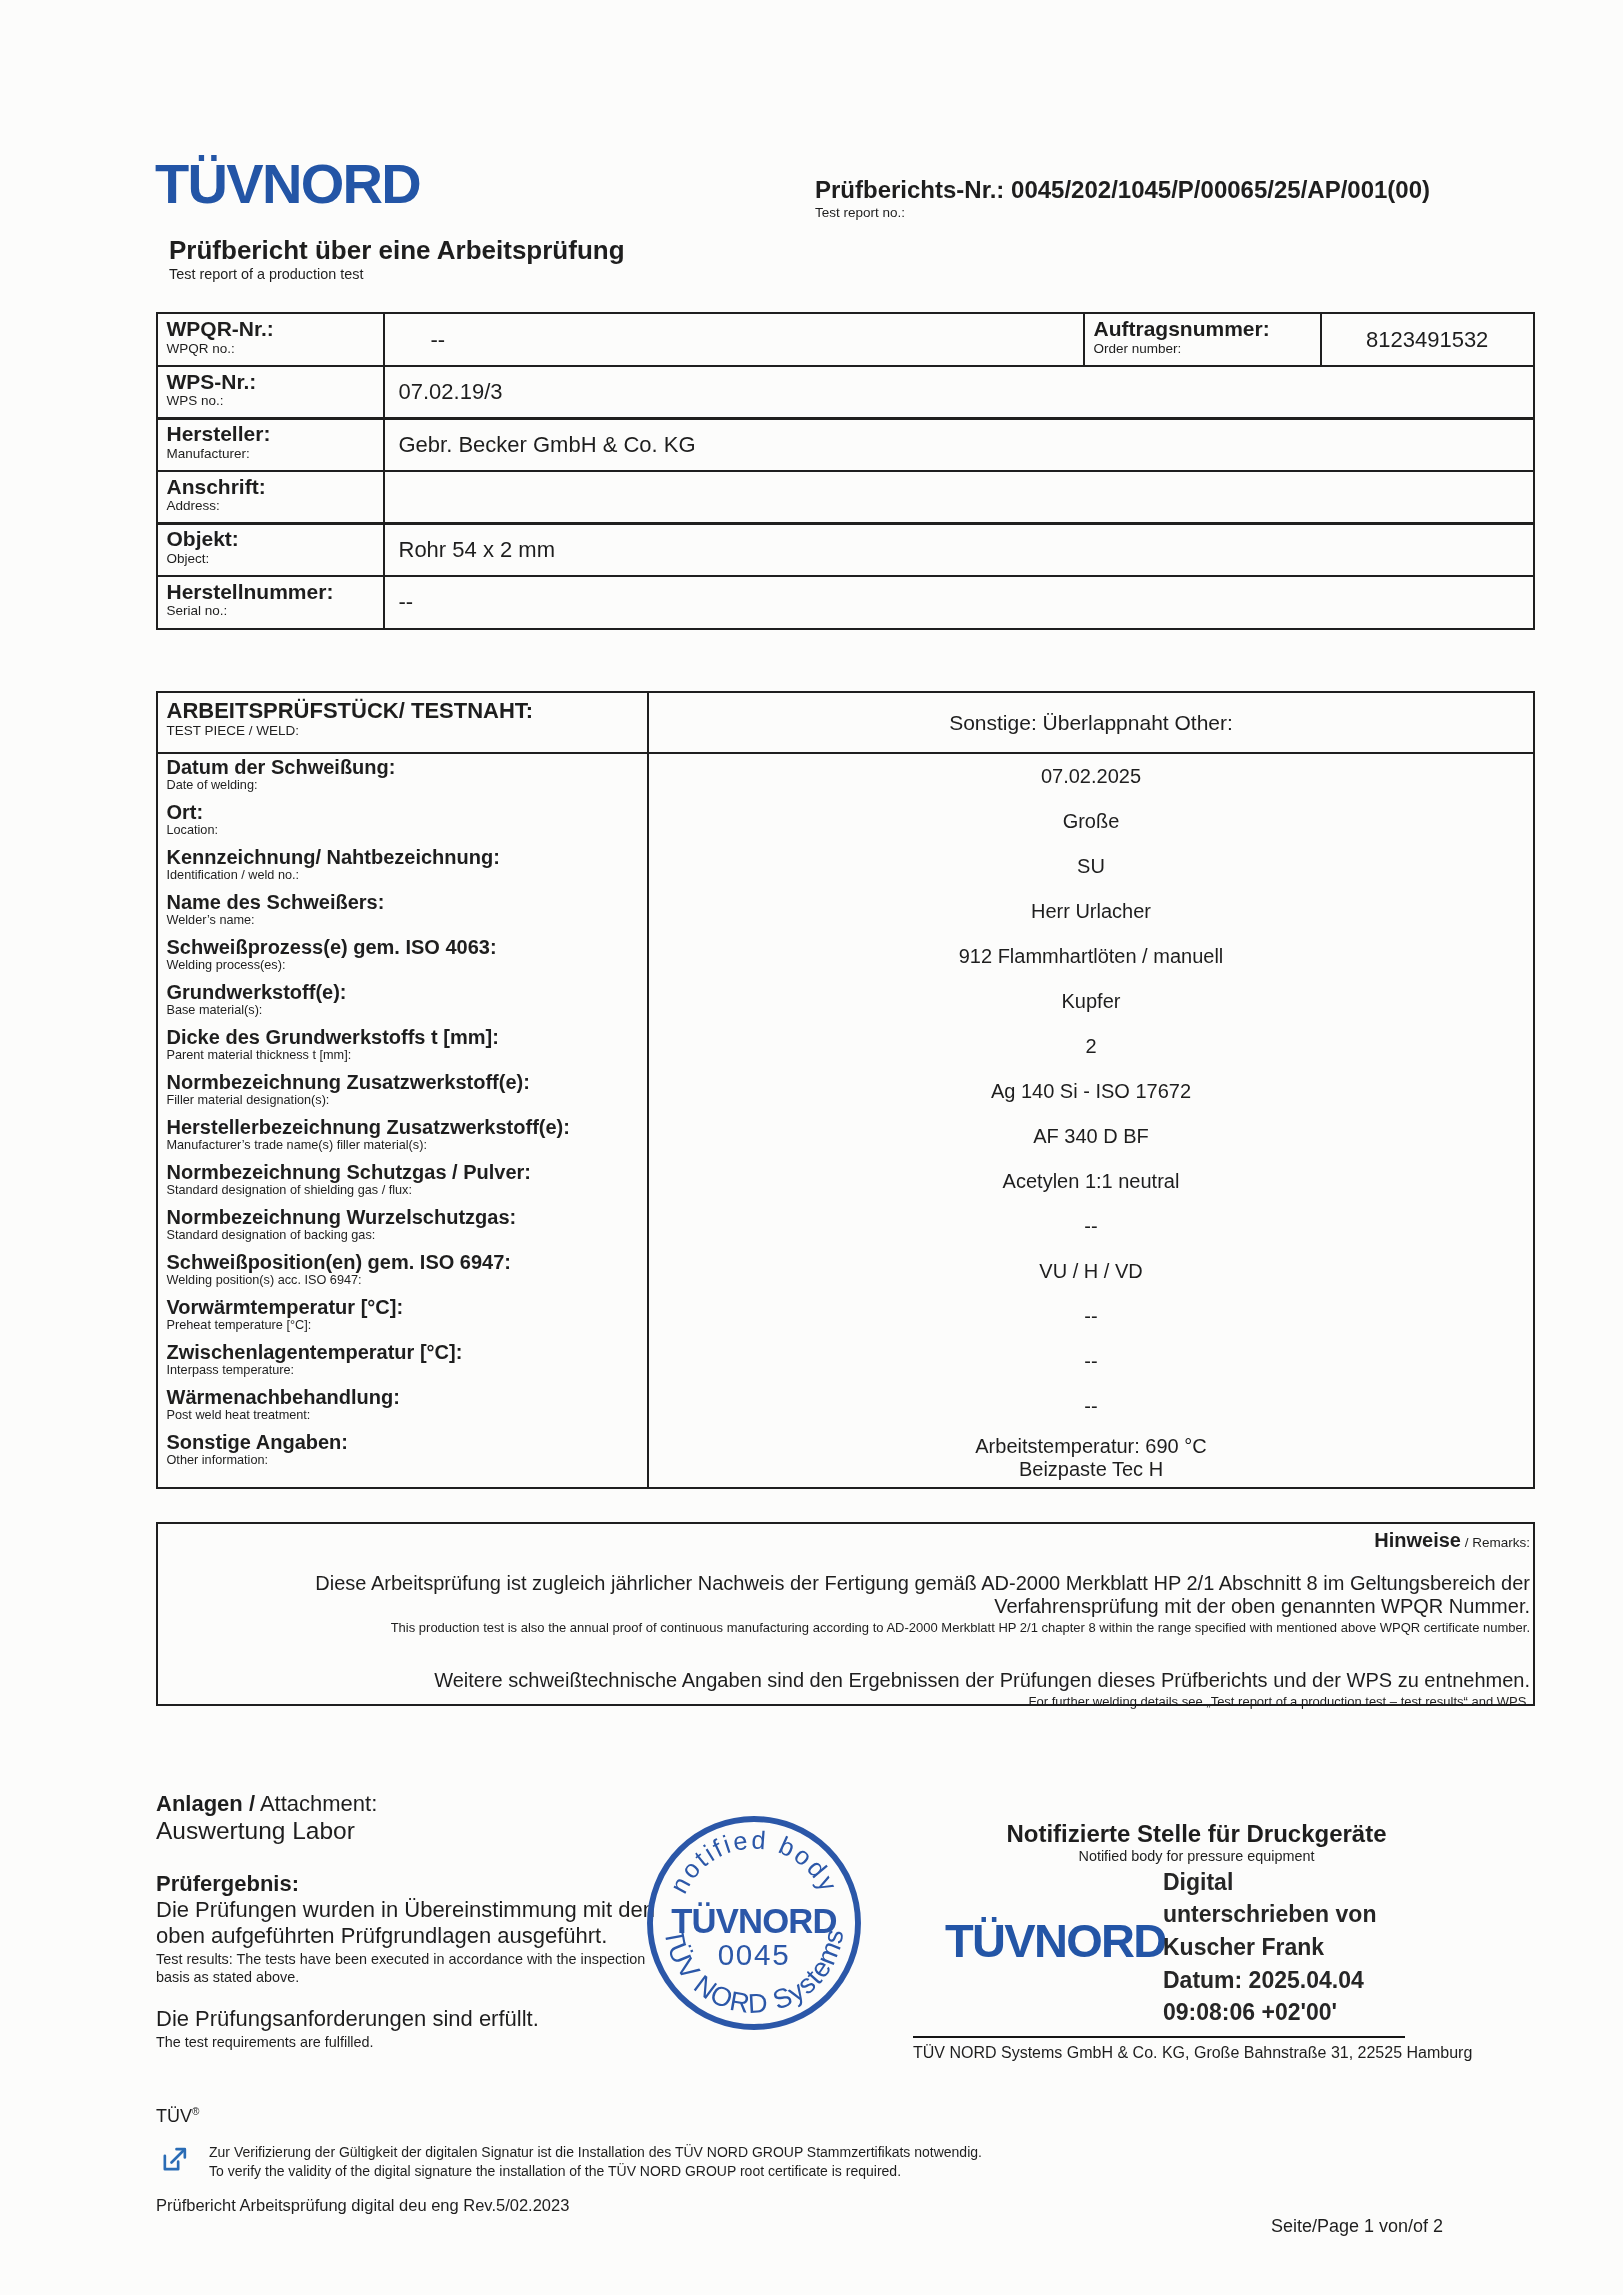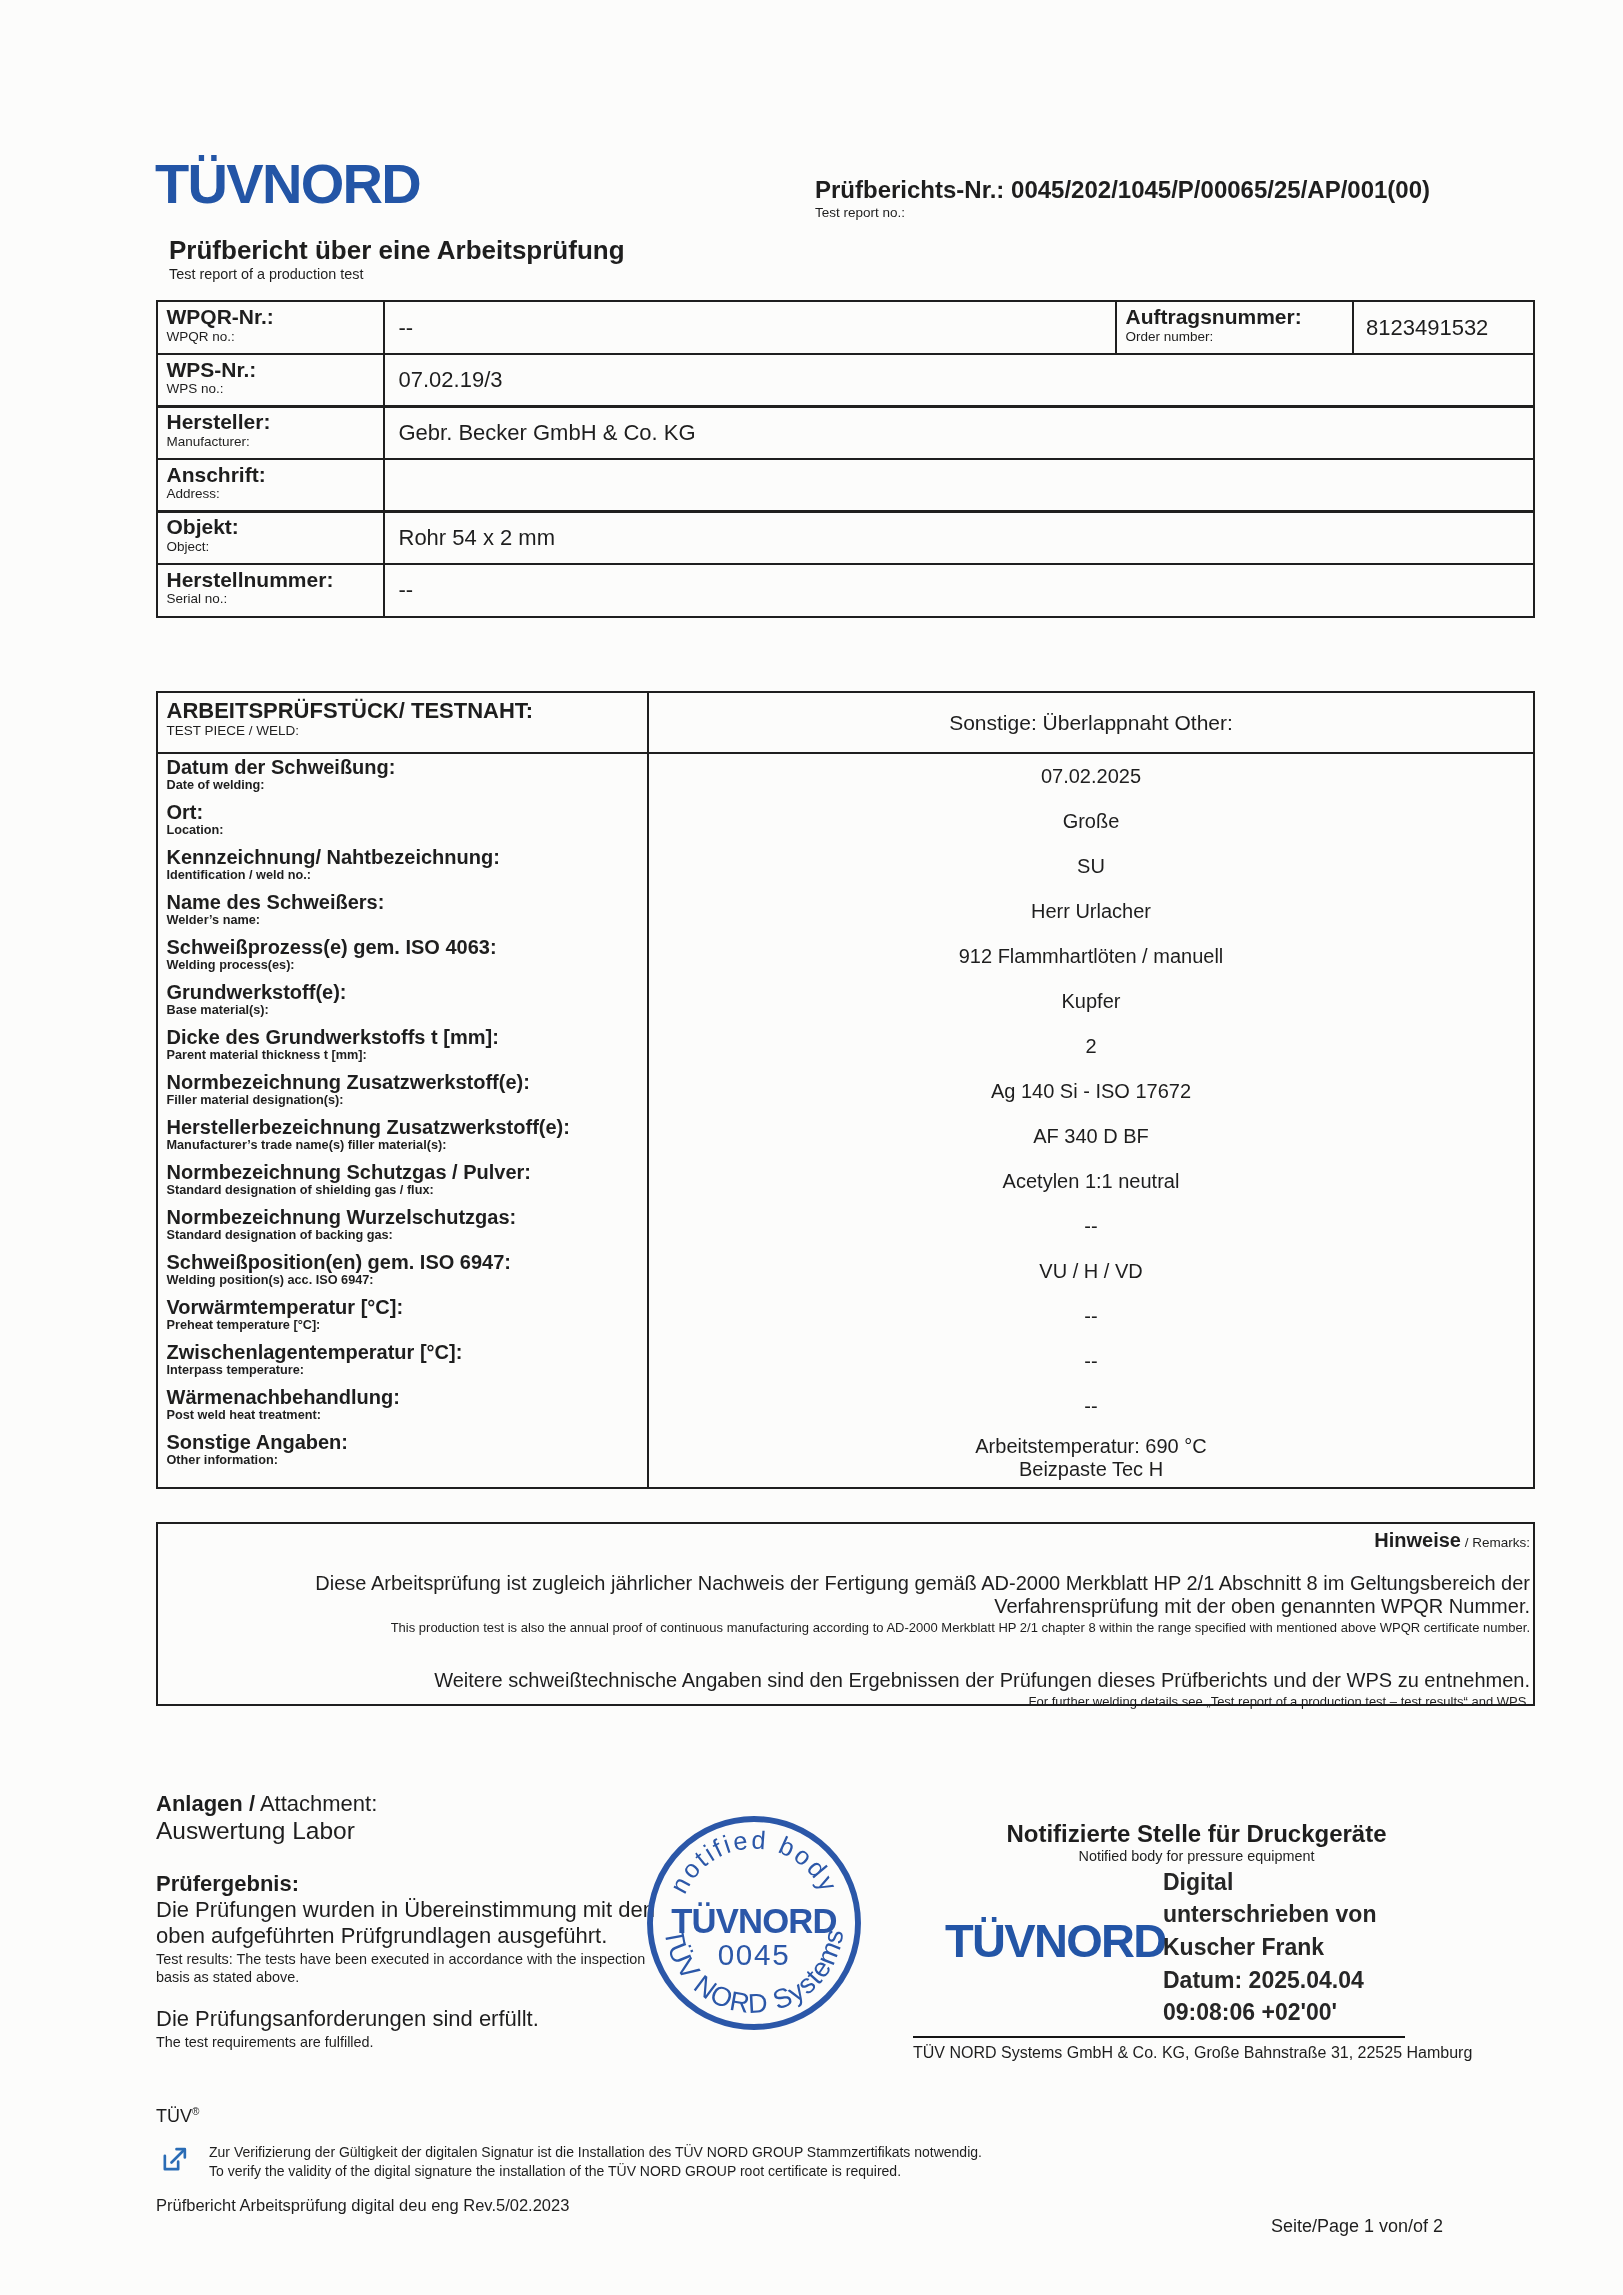--- a/index.html
+++ b/index.html
@@ -11,39 +11,39 @@
   .doc-title{position:absolute;left:169px;top:237px;}
   .doc-title .de{font-size:26px;font-weight:bold;line-height:1.05;}
   .doc-title .en{font-size:14.4px;margin-top:1.7px;}
   .report-no{position:absolute;left:815px;top:176px;width:727px;}
   .report-no .main{font-size:24px;font-weight:bold;white-space:nowrap;}
   .report-no .sub{font-size:13.5px;margin-top:0.8px;}
 
   
   .t1{position:absolute;left:156px;top:300px;width:1379px;}
   .t1-row{display:flex;border:2.5px solid #1f1f1f;margin-top:-2.5px;min-height:55px;box-sizing:border-box;}
-  .t1-row:first-child{margin-top:0;}
+  .t1-row:first-child{margin-top:12px;gap:32px;}
   .t1-label{width:227px;border-right:2.5px solid #1f1f1f;padding:4.2px 8.5px 1.7px 8.5px;box-sizing:border-box;flex-shrink:0;}
   .lbl-de{font-weight:bold;font-size:21px;line-height:1.08;}
   .lbl-en{font-size:13.5px;line-height:1.15;}
   .t1-value{flex:1;font-size:22px;display:flex;align-items:center;padding:0 13.5px;}
   .t1-xlabel{width:239px;border-left:2.5px solid #1f1f1f;border-right:2.5px solid #1f1f1f;padding:4.2px 8.5px 1.7px 8.5px;box-sizing:border-box;flex-shrink:0;}
   .t1-xvalue{width:179px;font-size:22px;display:flex;align-items:center;padding:0 12px;box-sizing:border-box;flex-shrink:0;}
 
   
   .t2{position:absolute;left:156px;top:691px;width:1379px;border:2.5px solid #1f1f1f;box-sizing:border-box;}
   .t2-header{display:flex;border-bottom:2.5px solid #1f1f1f;height:61px;box-sizing:border-box;}
   .t2-header-left{width:491px;border-right:2.5px solid #1f1f1f;padding:6px 8.5px;box-sizing:border-box;flex-shrink:0;}
   .t2-header-left .lbl-de{font-size:22px;}
   .t2-header-right{flex:1;display:flex;align-items:center;justify-content:center;font-size:21px;}
   .t2-row{display:flex;height:45px;box-sizing:border-box;}
   .t2-row.tall{height:58px;}
   .t2-label{width:491px;border-right:2.5px solid #1f1f1f;padding:3.4px 8.5px 0 8.5px;box-sizing:border-box;flex-shrink:0;}
   .t2-label .lbl-de{font-size:20px;line-height:1.03;}
-  .t2-label .lbl-en{font-size:12.7px;line-height:1.12;font-weight:bold;}
+  .t2-label .lbl-en{font-size:12.7px;line-height:1.12;}
   .t2-value{flex:1;display:flex;flex-direction:column;align-items:center;justify-content:center;font-size:20px;line-height:1.15;}
 
   
   .remarks{position:absolute;left:156px;top:1522px;width:1379px;height:184px;border:2.5px solid #1f1f1f;box-sizing:border-box;padding:5px 3px;text-align:right;}
   .remarks .title .de{font-weight:bold;font-size:20px;}
   .remarks .title .en{font-size:13.5px;}
   .para-de{font-size:20px;line-height:1.15;margin-top:20px;}
   .para-en{font-size:13px;line-height:1.2;margin-top:1.7px;}
   .para2-de{font-size:20px;line-height:1.15;margin-top:34px;}
 

